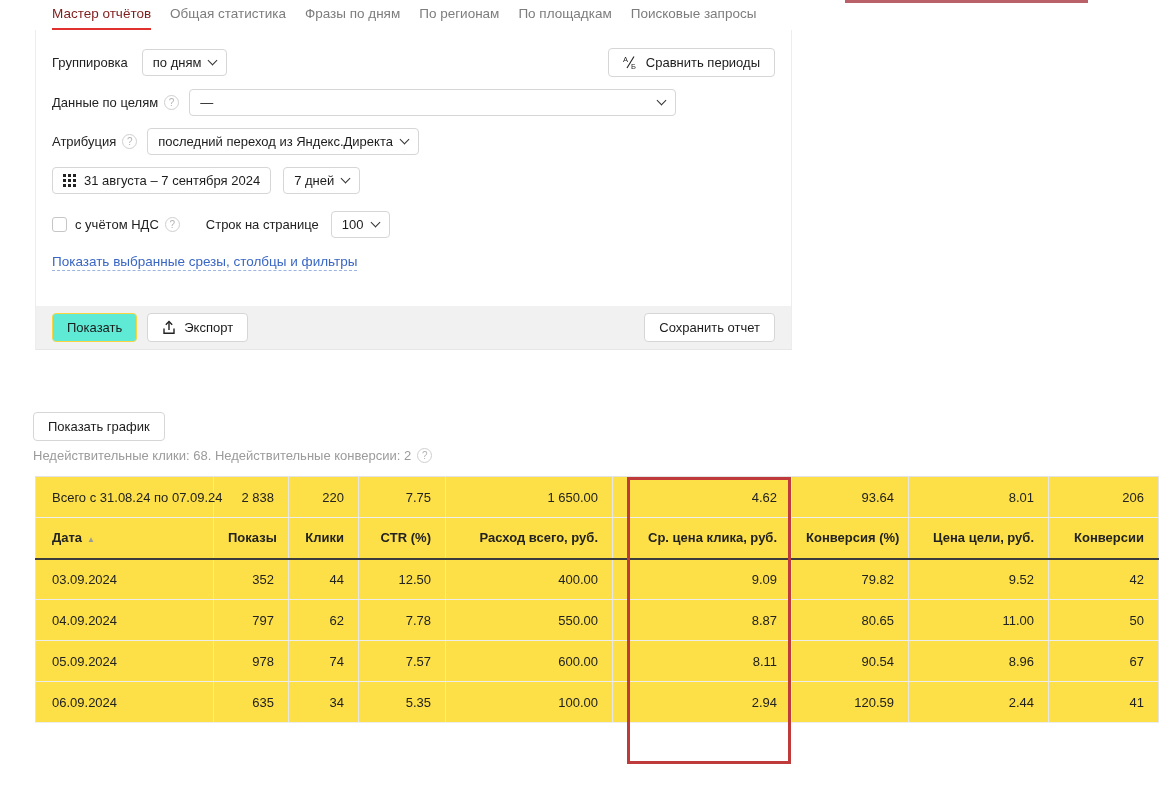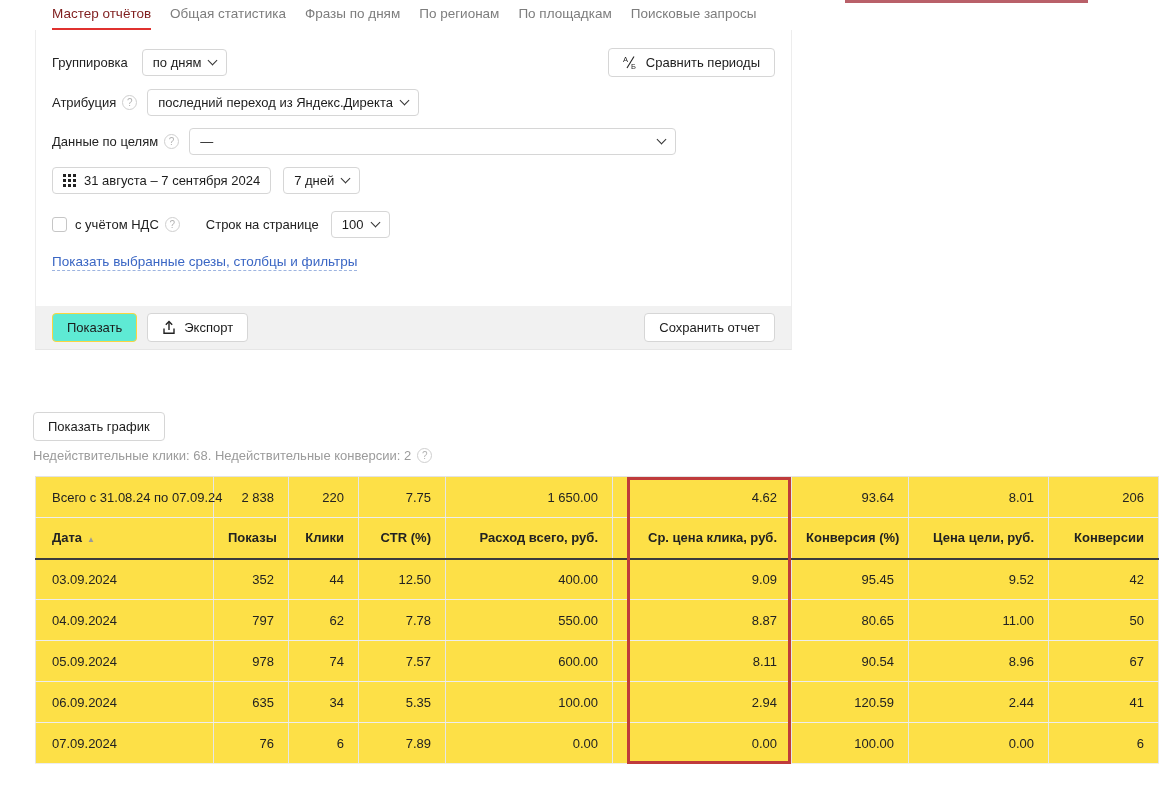--- a/index.html
+++ b/index.html
@@ -125,36 +125,36 @@
               <line x1="4" y1="13" x2="11" y2="1.5" stroke="#222" stroke-width="1.1"></line>
               <text x="8" y="14" font-size="7.5" fill="#222" font-family="Liberation Sans, sans-serif">Б</text>
             </svg>
         </span>
         <span>Сравнить периоды</span>
       </span>
     </div>
 
     <div class="frow">
       <span class="flabel">
+        <span>Данные по целям</span>
+        <span class="qicon"></span>
+      </span>
+      <span class="ctl goals-select">
+        <span>—</span>
+        <span class="chev"></span>
+      </span>
+    </div>
+
+    <div class="frow">
+      <span class="flabel">
         <span>Атрибуция</span>
         <span class="qicon"></span>
       </span>
       <span class="ctl" style="margin-left:10px;">
         <span>последний переход из Яндекс.Директа</span>
-        <span class="chev"></span>
-      </span>
-    </div>
-
-    <div class="frow">
-      <span class="flabel">
-        <span>Данные по целям</span>
-        <span class="qicon"></span>
-      </span>
-      <span class="ctl goals-select">
-        <span>—</span>
         <span class="chev"></span>
       </span>
     </div>
 
     <div class="frow">
       <span class="ctl">
         <span class="icon-svg">
           <svg width="13" height="13" viewBox="0 0 13 13" fill="#222">
             <rect x="0" y="0" width="3" height="3"></rect>
               <rect x="5" y="0" width="3" height="3"></rect>
@@ -252,21 +252,21 @@
           <td>Цена цели, руб.</td>
           <td>Конверсии</td>
         </tr>
         <tr class="">
           <td>03.09.2024</td>
           <td>352</td>
           <td>44</td>
           <td>12.50</td>
           <td>400.00</td>
           <td>9.09</td>
-          <td>95.45</td>
+          <td>79.82</td>
           <td>9.52</td>
           <td>42</td>
         </tr>
         <tr class="">
           <td>04.09.2024</td>
           <td>797</td>
           <td>62</td>
           <td>7.78</td>
           <td>550.00</td>
           <td>8.87</td>
@@ -289,28 +289,17 @@
           <td>06.09.2024</td>
           <td>635</td>
           <td>34</td>
           <td>5.35</td>
           <td>100.00</td>
           <td>2.94</td>
           <td>120.59</td>
           <td>2.44</td>
           <td>41</td>
         </tr>
-        <tr class="">
-          <td>07.09.2024</td>
-          <td>76</td>
-          <td>6</td>
-          <td>7.89</td>
-          <td>0.00</td>
-          <td>0.00</td>
-          <td>100.00</td>
-          <td>0.00</td>
-          <td>6</td>
-        </tr>
       </tbody>
   </table>
 </div>
 
 <div class="hl-box"></div>
 
 </body></html>

